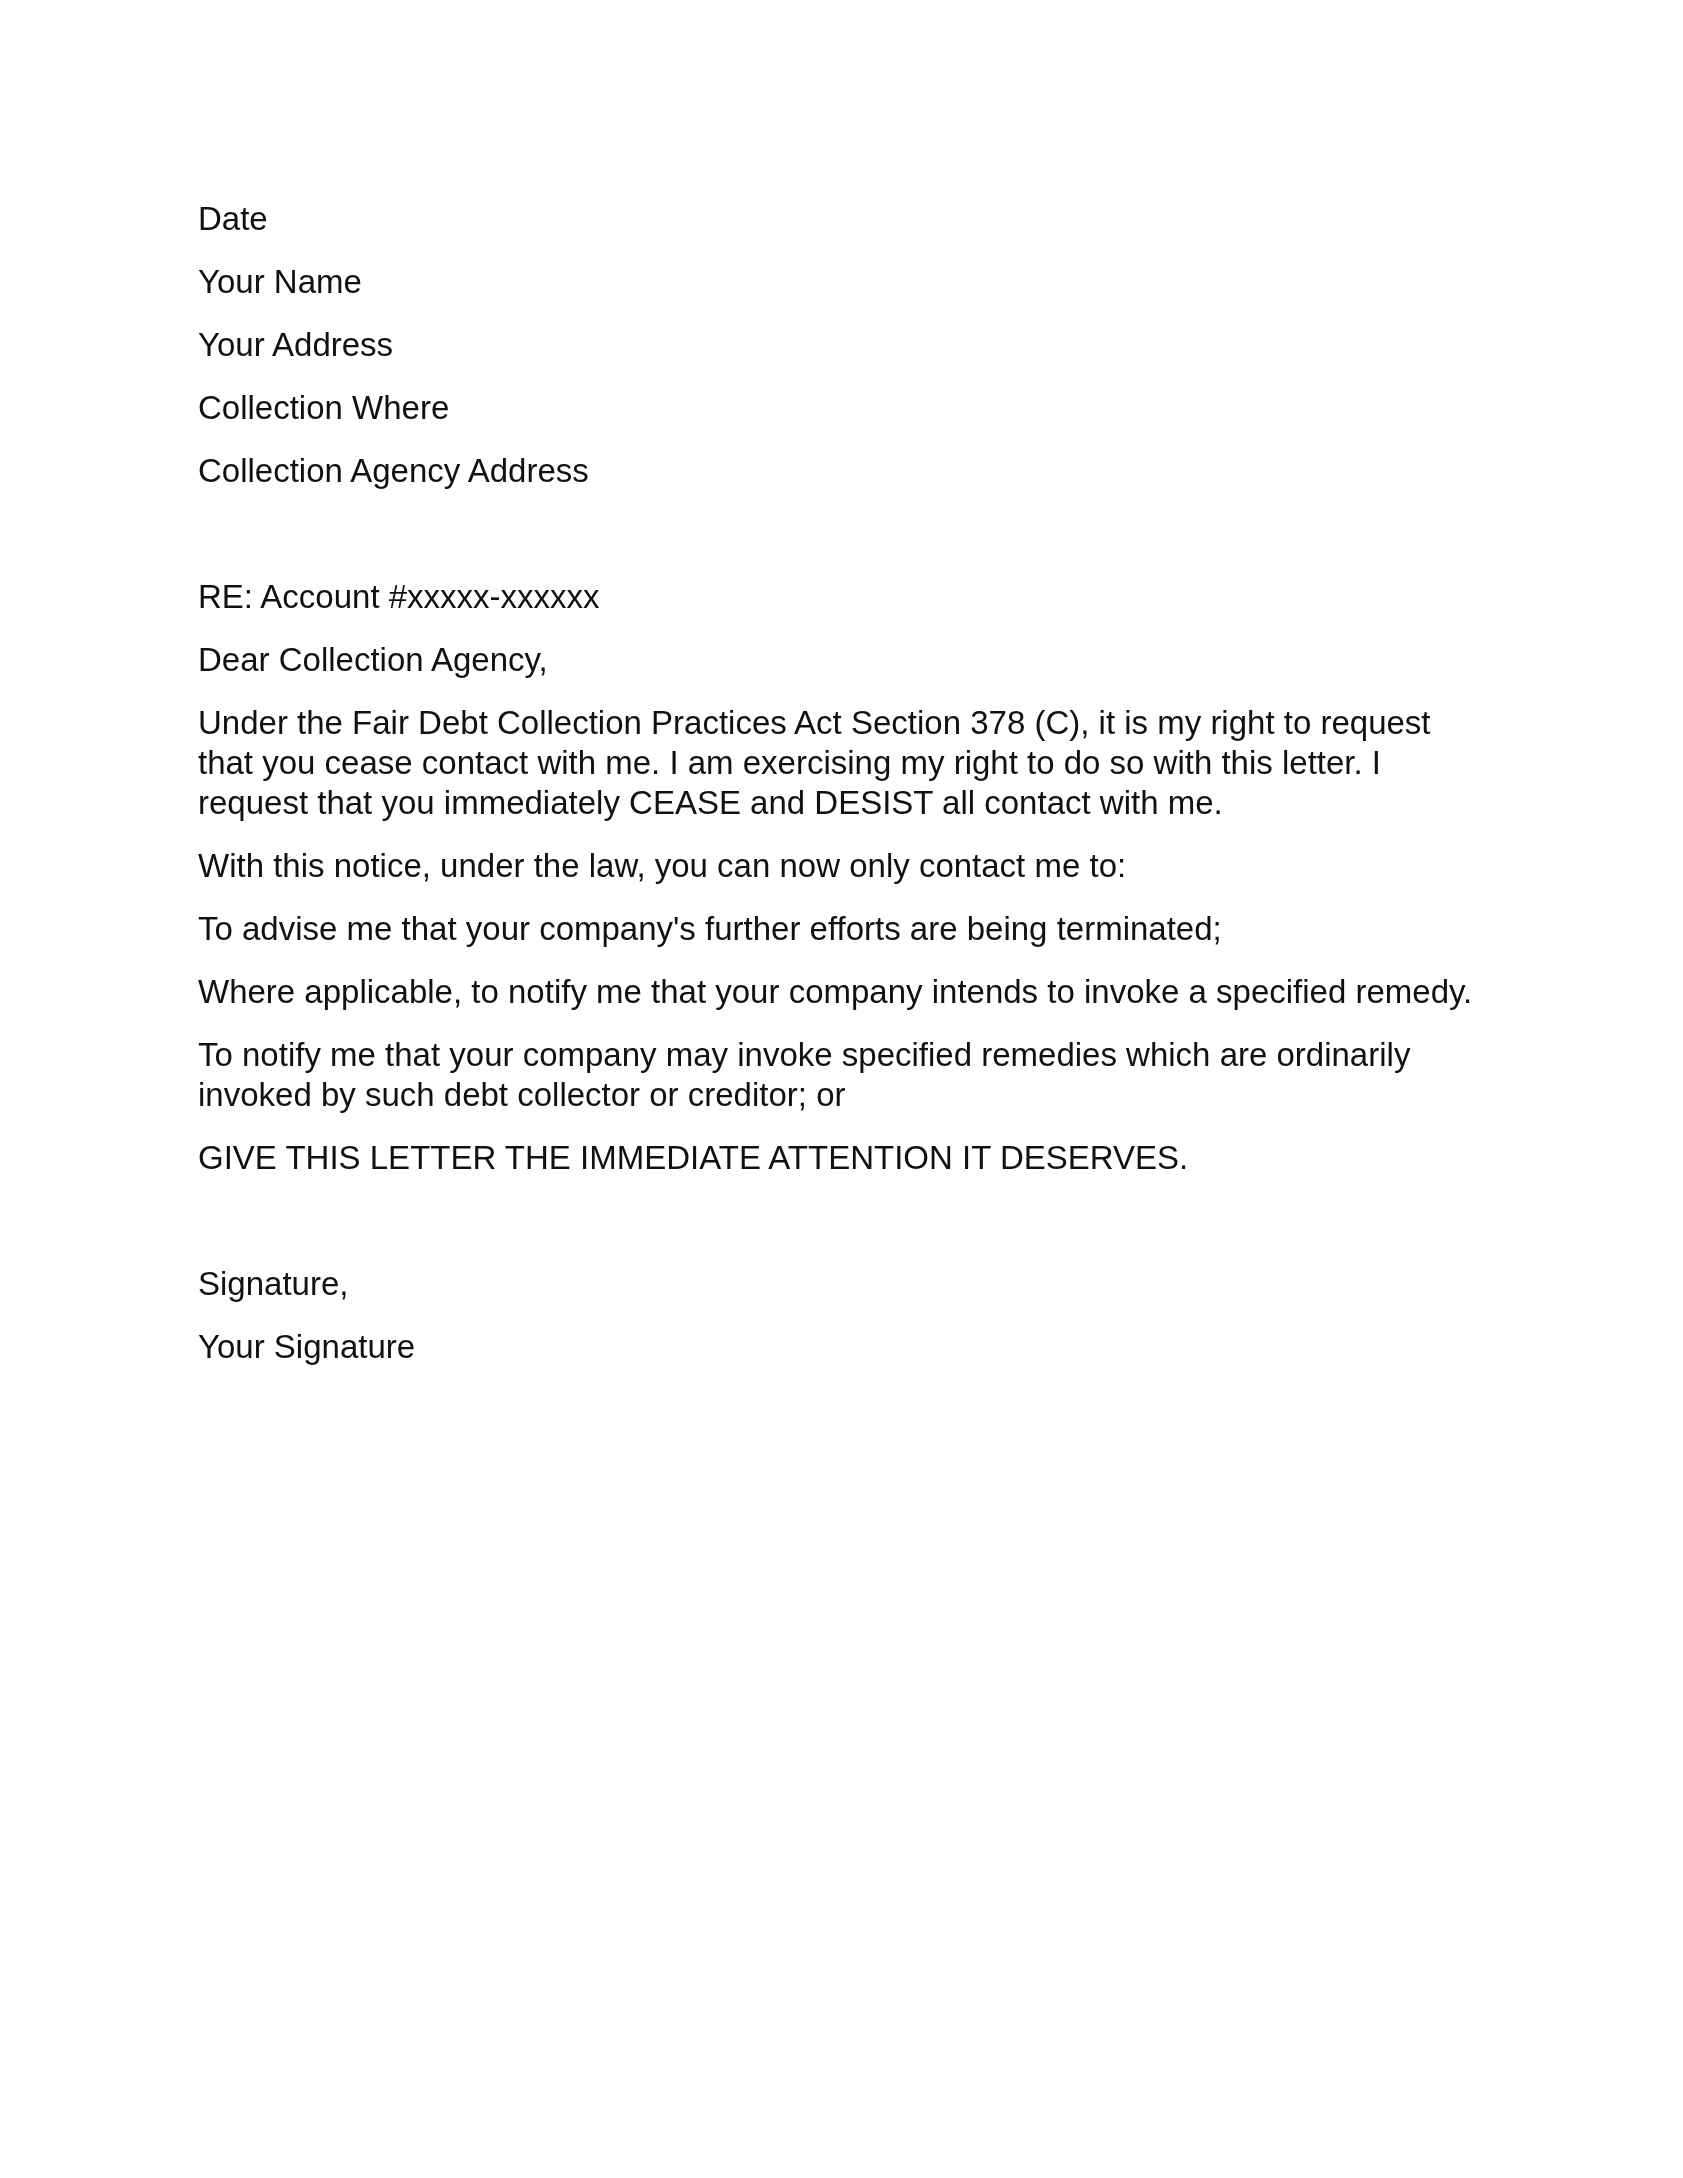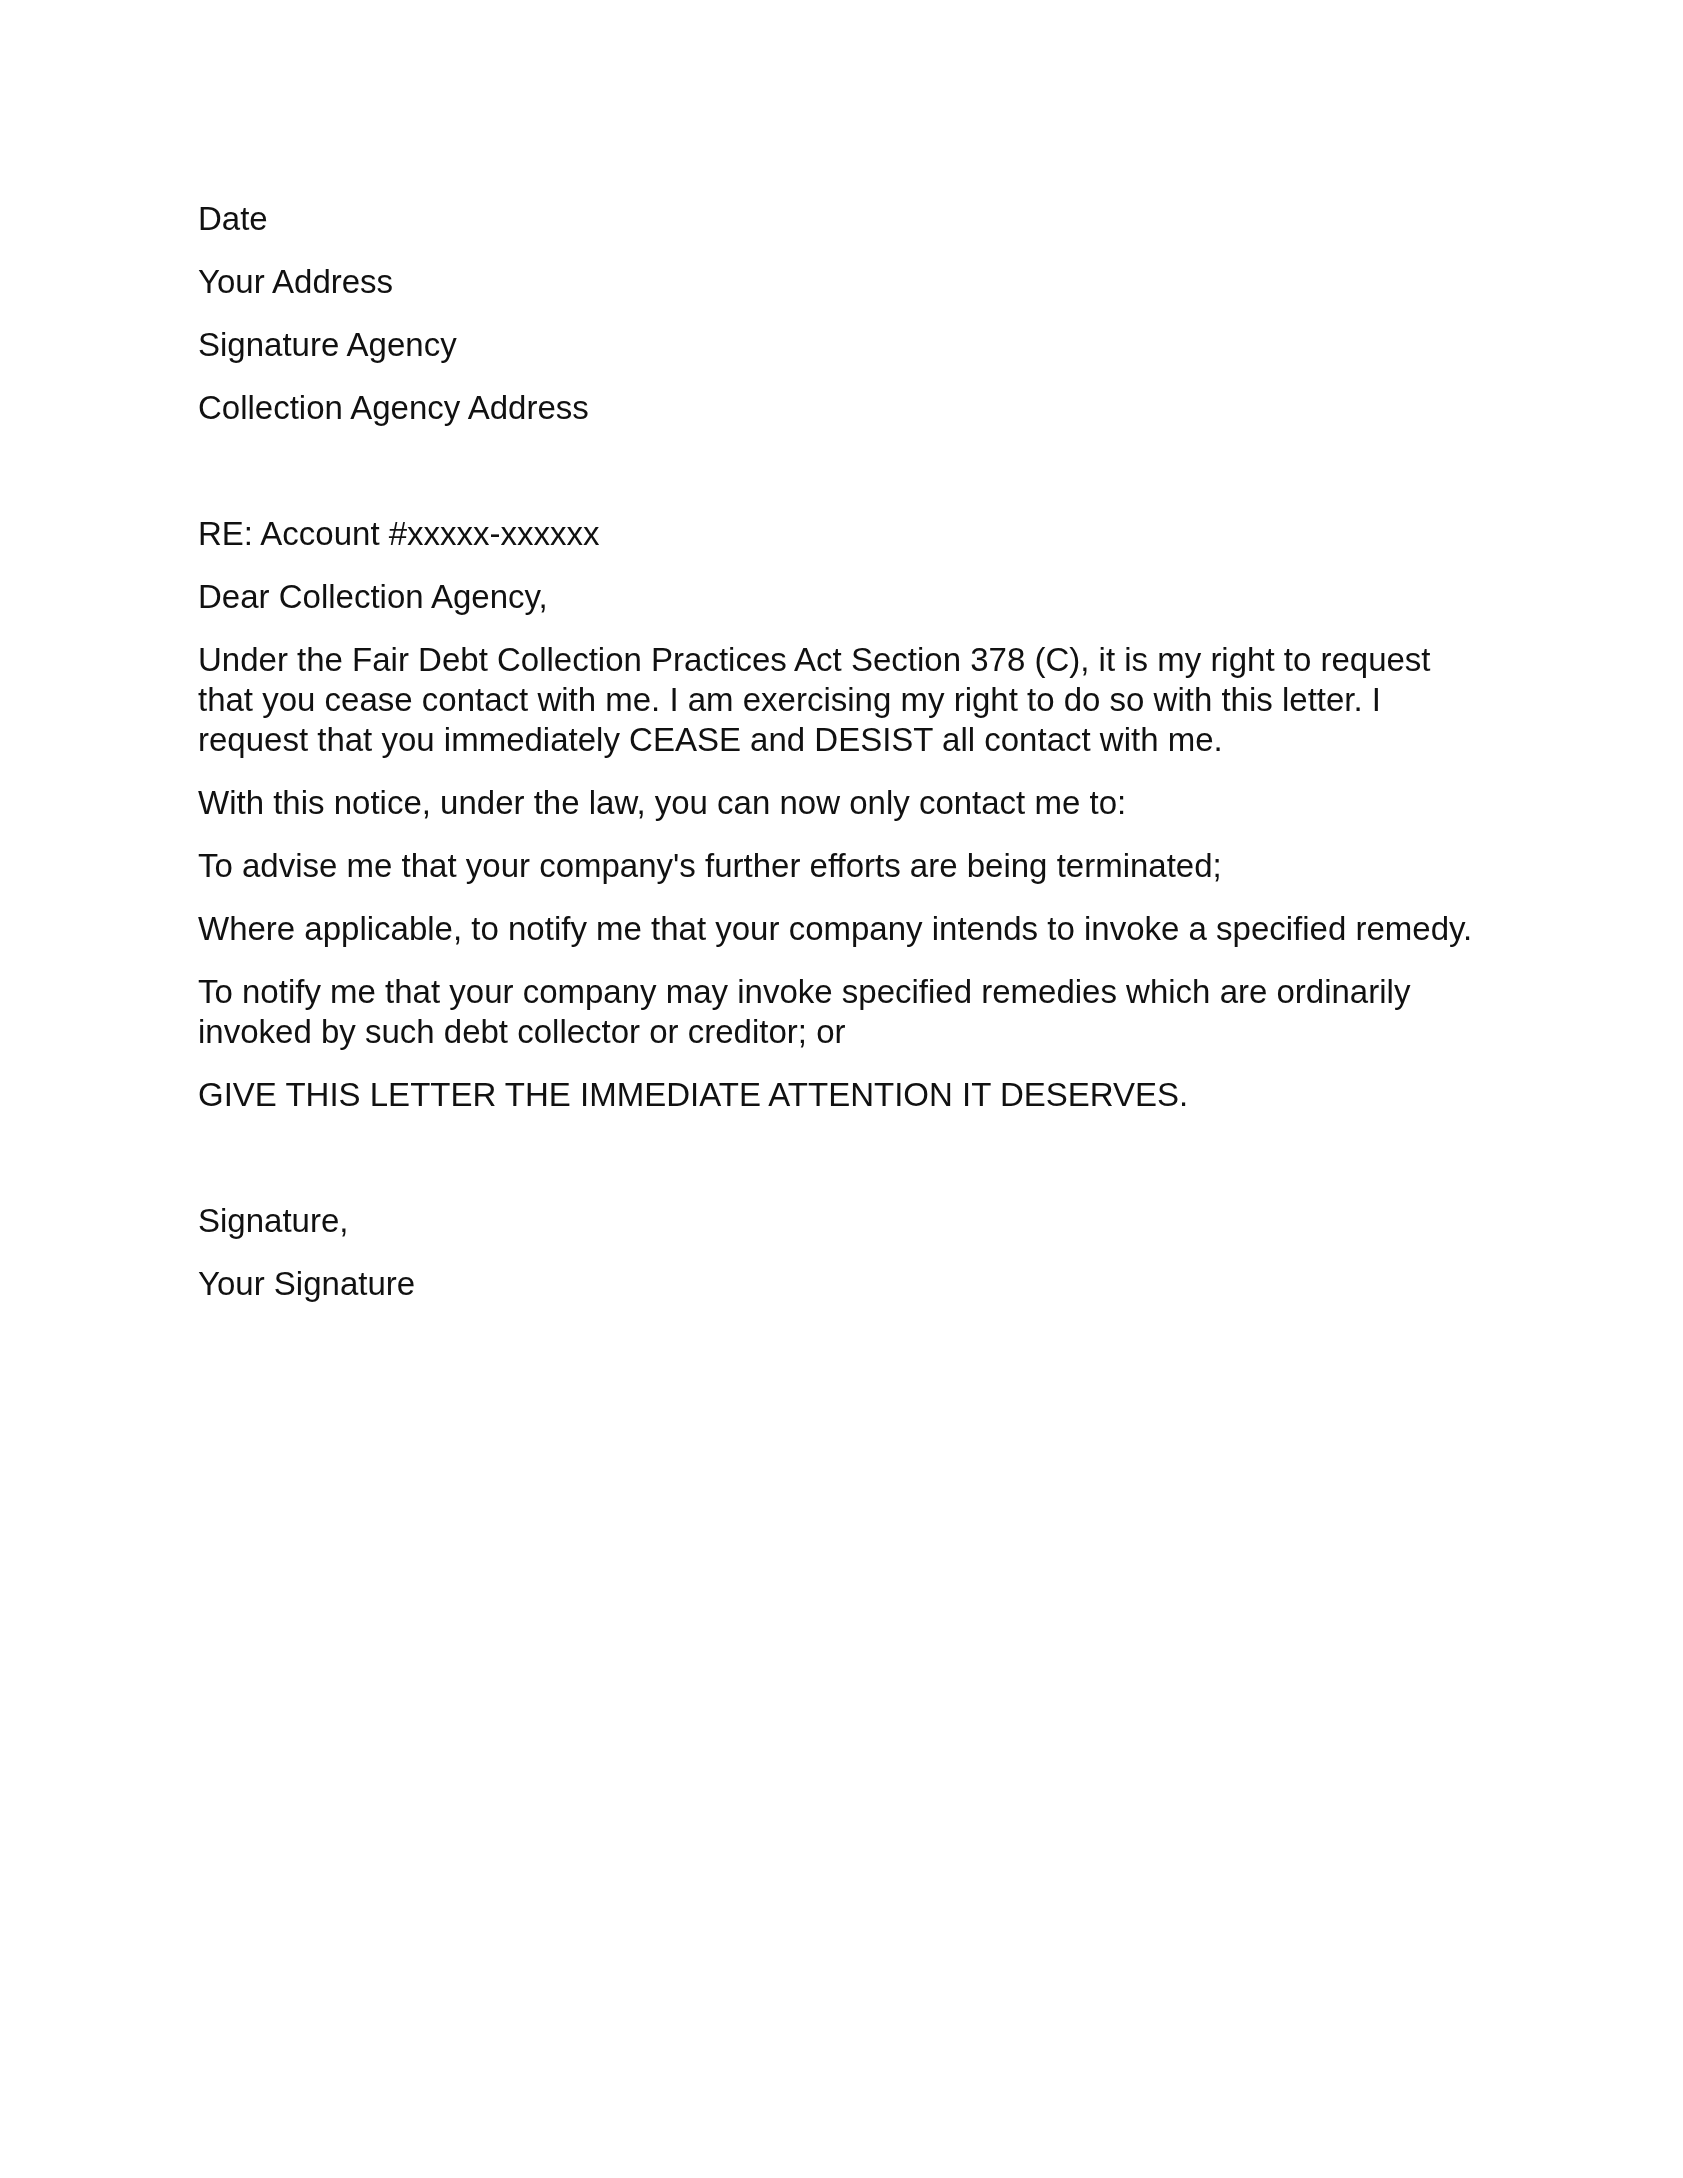--- a/index.html
+++ b/index.html
@@ -26,22 +26,23 @@
     white-space: pre-line;
     font-weight: 400;
     letter-spacing: 0;
   }
 </style>
 </head>
 <body>
 
 <div class="page">
   <p class="para">Date</p>
+  <p class="para">Your Name</p>
   <p class="para">Your Address</p>
-  <p class="para">Signature Agency</p>
+  <p class="para">Collection Where</p>
   <p class="para">Collection Agency Address</p>
   <p class="para"></p>
   <p class="para">RE: Account #xxxxx-xxxxxx</p>
   <p class="para">Dear Collection Agency,</p>
   <p class="para">Under the Fair Debt Collection Practices Act Section 378 (C), it is my right to request
 that you cease contact with me. I am exercising my right to do so with this letter. I
 request that you immediately CEASE and DESIST all contact with me.</p>
   <p class="para">With this notice, under the law, you can now only contact me to:</p>
   <p class="para">To advise me that your company's further efforts are being terminated;</p>
   <p class="para">Where applicable, to notify me that your company intends to invoke a specified remedy.</p>

